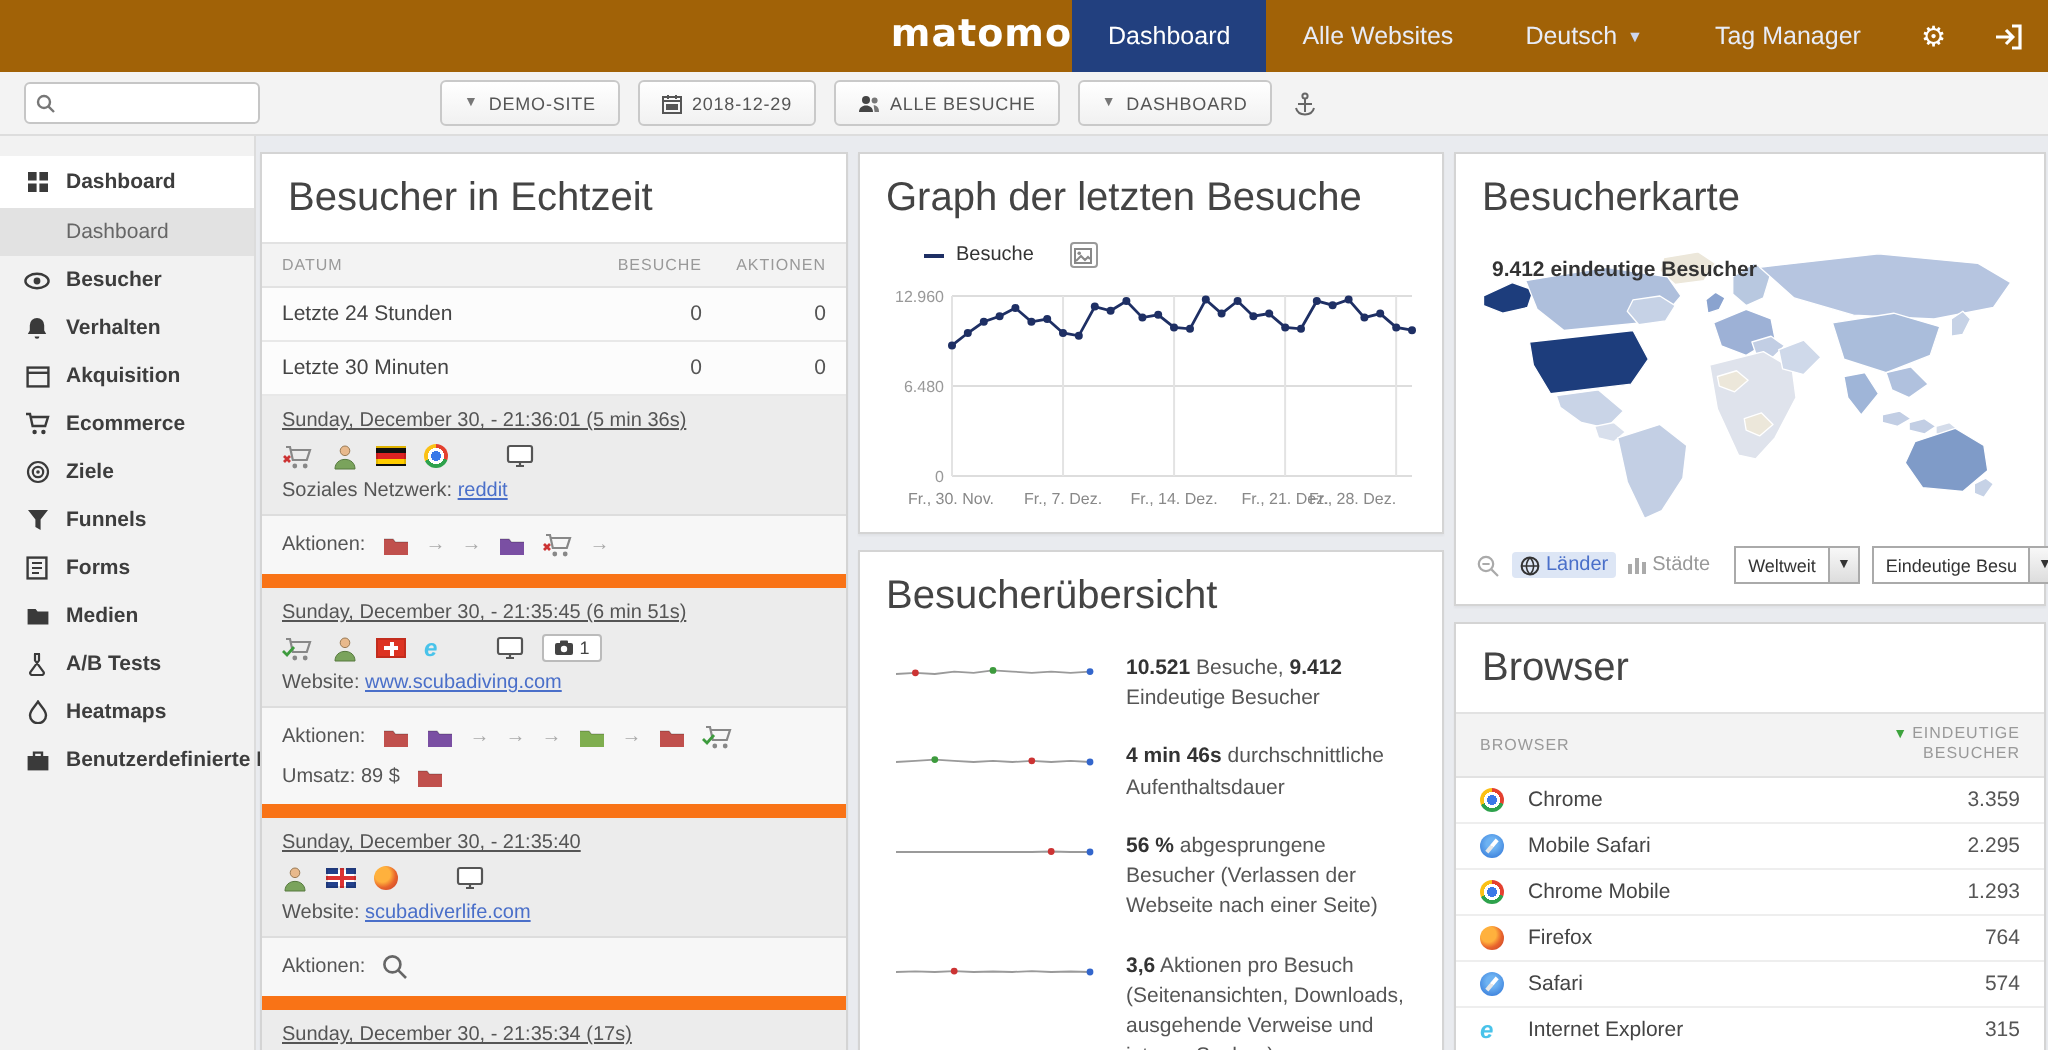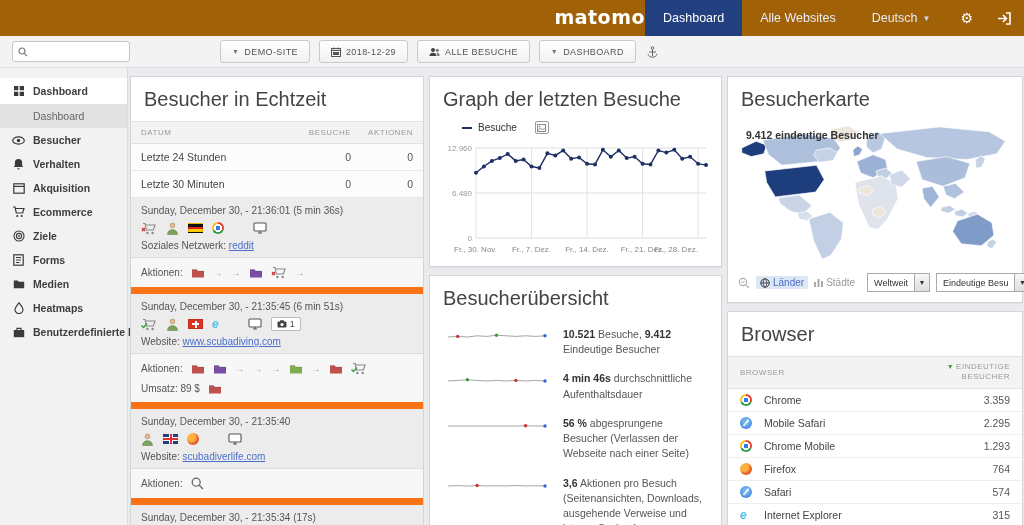--- a/index.html
+++ b/index.html
@@ -52,21 +52,21 @@
 
   
   .rt-head { display:flex; background:#f3f3f3; border-top:1px solid #e2e2e2;
     border-bottom:1px solid #e2e2e2; font-size:8px; color:#999; letter-spacing:.5px;
     padding:6px 10px; text-transform:uppercase; }
   .rt-head .c1 { flex:1; } .rt-head .c2,.rt-head .c3 { width:62px; text-align:right; }
   .rt-sum { display:flex; font-size:10.5px; color:#444; padding:7px 10px;
     border-bottom:1px solid #e8e8e8; background:#fcfcfc; }
   .rt-sum .c1 { flex:1; } .rt-sum .c2,.rt-sum .c3 { width:62px; text-align:right; color:#555; }
   .rt-entry { background:#ececec; border-bottom:1px solid #ddd; padding:7px 10px 6px; }
-  .rt-date { font-size:10px; color:#555; margin-bottom:5px; }
+  .rt-date { font-size:10px; color:#555; margin-bottom:5px;text-decoration:underline; }
   .rt-icons { display:flex; align-items:center; gap:9px; margin-bottom:5px; min-height:14px; }
   .rt-ref { font-size:10px; color:#555; }
   .rt-ref a { color:#4a6fc9; }
   .rt-actions { background:#f7f7f7; border-bottom:7px solid #f97316; padding:8px 10px;
     font-size:10px; color:#555; display:flex; align-items:center; gap:8px; flex-wrap:wrap; }
 
   
   .ic { display:inline-flex; align-items:center; justify-content:center; flex:none; }
   .flag { width:15px; height:10px; border:1px solid rgba(0,0,0,.12); }
   .flag-de { background:linear-gradient(#111 0 33%, #d22 33% 66%, #fc0 66% 100%); }
@@ -158,20 +158,23 @@
   <div class="nav-right">
     <div class="nav-item active">
       <span>Dashboard</span>
     </div>
     <div class="nav-item">
       <span>Alle Websites</span>
     </div>
     <div class="nav-item">
       <span>Deutsch</span>
       <span class="nav-caret">▼</span>
+    </div>
+    <div class="nav-item">
+      <span>Tag Manager</span>
     </div>
     <div class="nav-icon">⚙</div>
     <div class="nav-icon">
       <svg width="15" height="13" viewBox="0 0 15 13">
         <path d="M1 6.5h8M6 3l3.4 3.5L6 10" stroke="#fff" stroke-width="1.6" fill="none"></path>
         <path d="M9 1h4v11H9" stroke="#fff" stroke-width="1.6" fill="none"></path>
       </svg>
     </div>
   </div>
 </div>
@@ -272,34 +275,50 @@
           <svg width="12" height="12" viewBox="0 0 12 12">
             <circle cx="6" cy="6" r="5" fill="none" stroke="#3a3a3a" stroke-width="1.1"></circle>
             <circle cx="6" cy="6" r="2.6" fill="none" stroke="#3a3a3a" stroke-width="1.1"></circle>
             <circle cx="6" cy="6" r="0.9" fill="#3a3a3a"></circle>
           </svg>
         </span>
         <span>Ziele</span>
       </div>
       <div class="side-item ">
         <span class="sicon">
+          <svg width="12" height="12" viewBox="0 0 12 12">
+            <path d="M1 1h10L7.3 5.8V11L4.7 9.5V5.8z" fill="#3a3a3a"></path>
+          </svg>
+        </span>
+        <span>Funnels</span>
+      </div>
+      <div class="side-item ">
+        <span class="sicon">
           <svg width="11" height="12" viewBox="0 0 11 12">
             <rect x="0.8" y="0.8" width="9.4" height="10.4" fill="none" stroke="#3a3a3a" stroke-width="1.2"></rect>
             <path d="M3 3.5h5M3 6h5M3 8.5h3.5" stroke="#3a3a3a" stroke-width="1"></path>
           </svg>
         </span>
         <span>Forms</span>
       </div>
       <div class="side-item ">
         <span class="sicon">
           <svg width="12" height="10" viewBox="0 0 12 10">
             <path d="M0.8 1.5h4l1 1.3h5.4v6.4H0.8z" fill="#3a3a3a"></path>
           </svg>
         </span>
         <span>Medien</span>
+      </div>
+      <div class="side-item ">
+        <span class="sicon">
+          <svg width="11" height="12" viewBox="0 0 11 12">
+            <path d="M4 1h3M4.5 1v3.2L8.8 10a1 1 0 0 1-.9 1.5H3.1a1 1 0 0 1-.9-1.5L6.5 4.2V1" fill="none" stroke="#3a3a3a" stroke-width="1.1"></path>
+          </svg>
+        </span>
+        <span>A/B Tests</span>
       </div>
       <div class="side-item ">
         <span class="sicon">
           <svg width="10" height="12" viewBox="0 0 10 12">
             <path d="M5 0.8c1.8 2.8 4 4.4 4 6.8a4 4 0 1 1-8 0C1 5.2 3.2 3.6 5 0.8z" fill="none" stroke="#3a3a3a" stroke-width="1.2"></path>
           </svg>
         </span>
         <span>Heatmaps</span>
       </div>
       <div class="side-item ">

